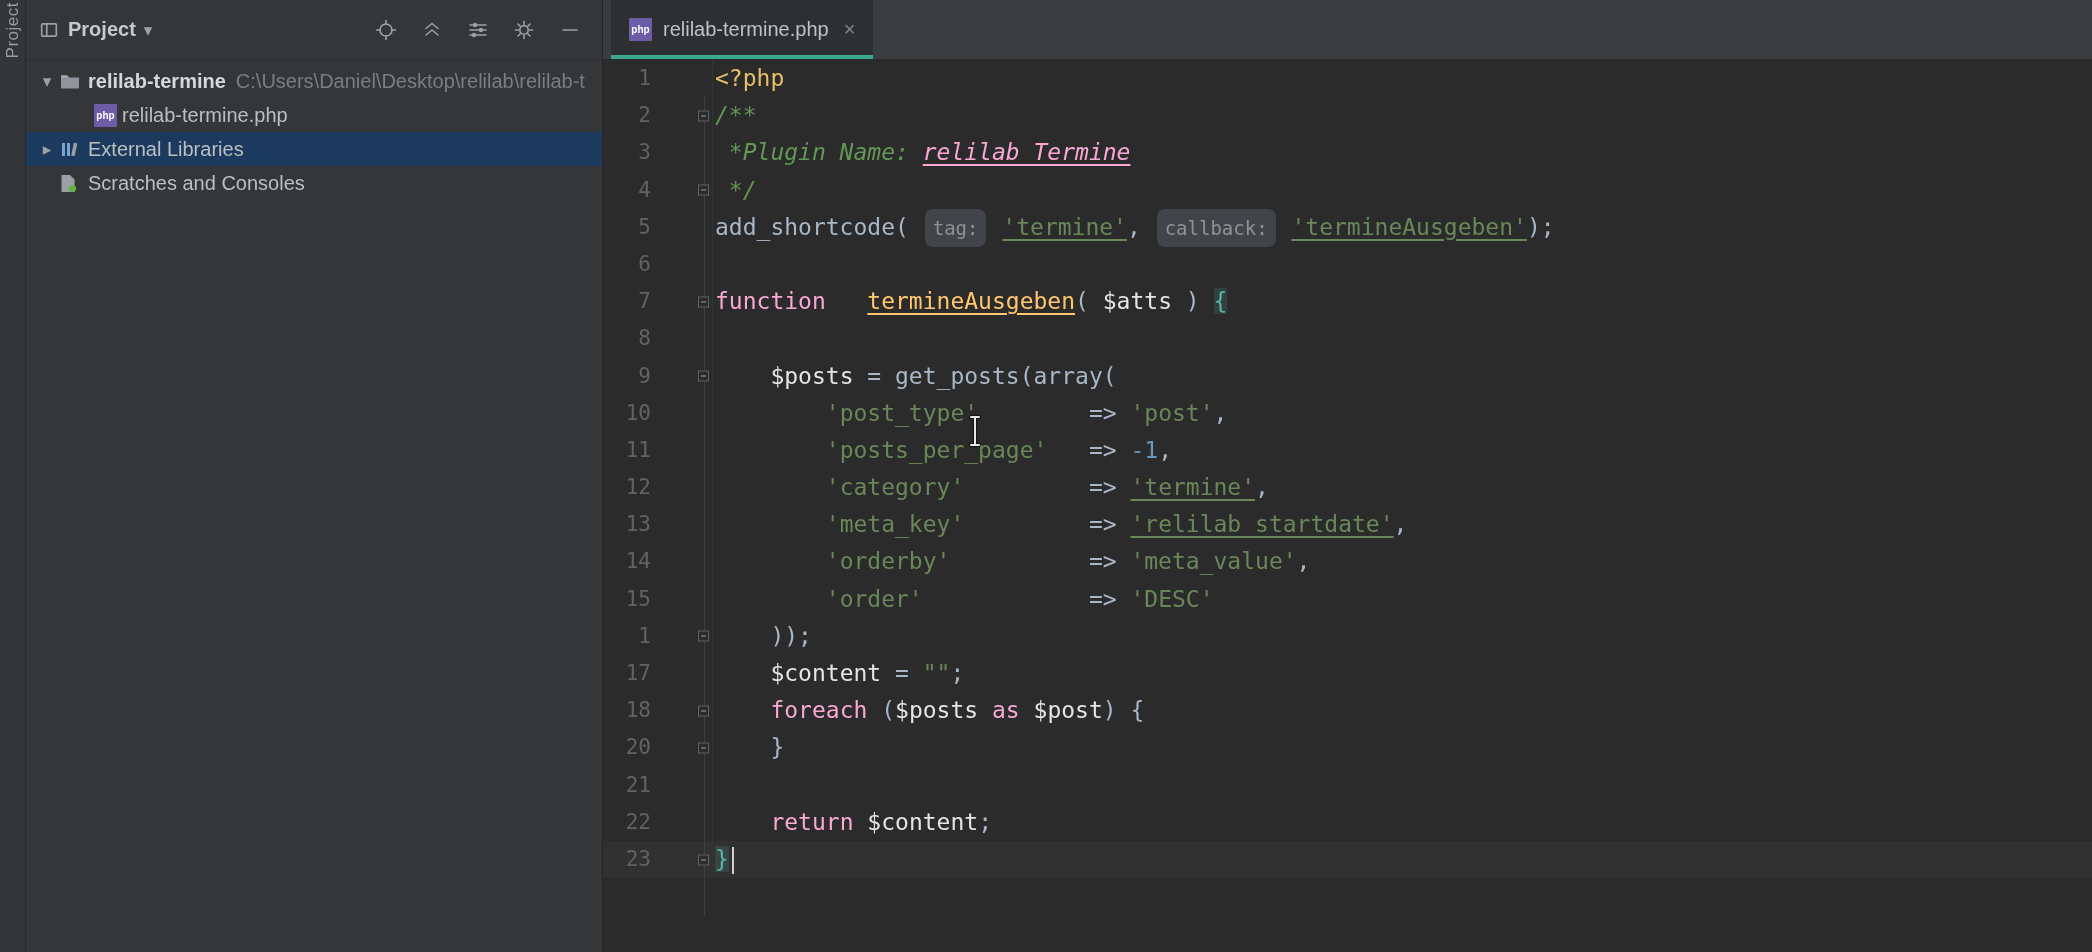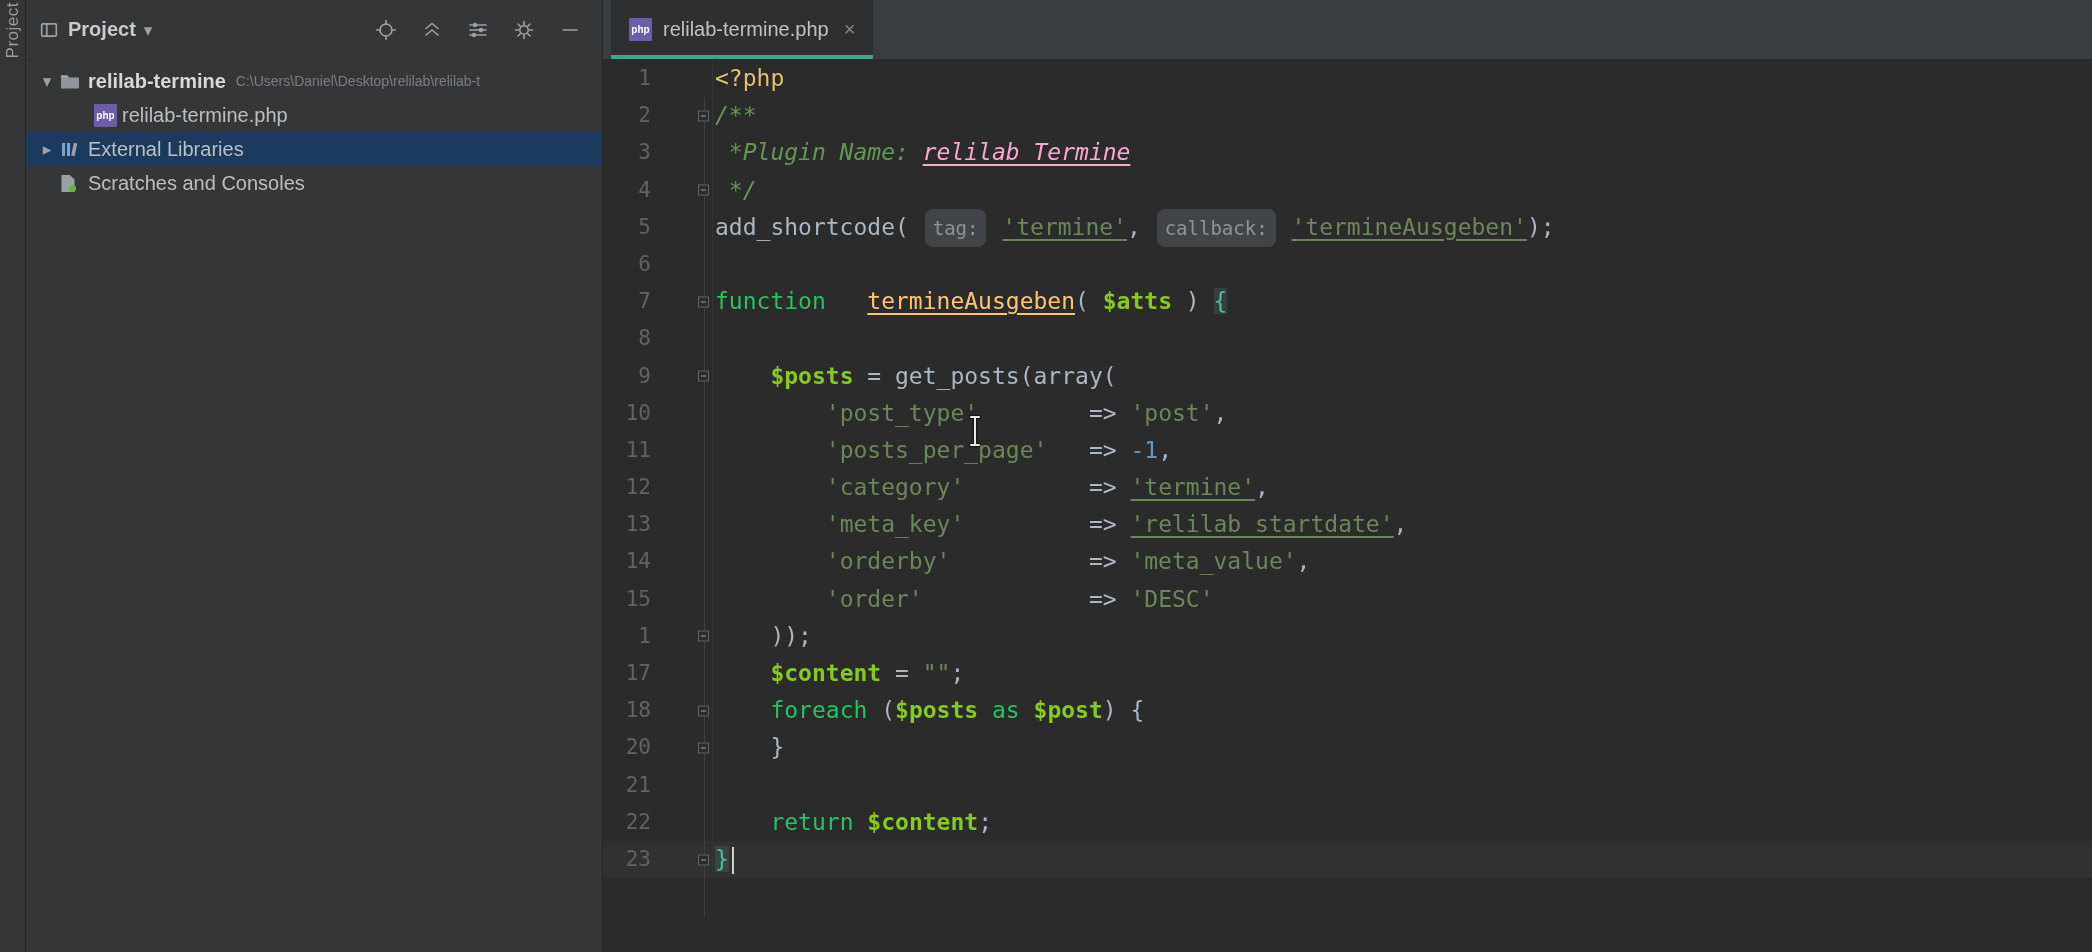--- a/index.html
+++ b/index.html
@@ -29,21 +29,21 @@
                 stroke-linecap:round; stroke-linejoin:round; }
 
   .tree { padding-top:4px; }
   .trow { display:flex; align-items:center; height:34px; white-space:nowrap; overflow:hidden;
           font-size:20px; color:#bcbfc1; cursor:default; }
   .trow.sel { background:#1c3a5e; }
   .chev { width:26px; flex:none; text-align:center; color:#9ea1a3; font-size:17px; }
   .ticon { width:28px; flex:none; display:inline-flex; align-items:center; }
   .tlabel { margin-right:10px; }
   .tlabel.bold { font-weight:700; color:#d6d8da; }
-  .tpath { color:#7a7e82; font-size:14px; }
+  .tpath { color:#7a7e82; font-size:20px; }
 
   
   .editor-zone { position:absolute; left:603px; top:0; right:0; height:952px;
                  display:flex; flex-direction:column; background:#2b2b2b; }
   .tabbar { height:60px; flex:none; background:#3a3d40; border-bottom:1px solid #282a2c;
             display:flex; align-items:stretch; }
   .tab { position:relative; display:inline-flex; align-items:center; gap:11px;
          margin-left:8px; padding:0 18px; background:#2d2f31; cursor:default; }
   .tab.active::after { content:""; position:absolute; left:0; right:0; bottom:0;
                        height:4px; background:#3ba889; }
@@ -64,26 +64,26 @@
                  width:11px; height:11px; border:1px solid #5f6468; background:#2b2b2b;
                  display:flex; align-items:center; justify-content:center; z-index:2; }
   .fold-marker::after { content:""; width:5px; height:1px; background:#9da1a4; }
   .fold-guide { position:absolute; left:101px; top:37px; width:1px; height:819px;
                 background:#3e4144; z-index:1; }
   .codetext { white-space:pre; font:23px/37.2px "DejaVu Sans Mono", monospace; padding-left:2px; }
 
   .tk-meta  { color:#e8bf6a;margin-top:22px; }
   .tk-cmt   { color:#629755; font-style:italic; }
   .tk-cmtu  { color:#f9a8d4; font-style:italic; text-decoration:underline; text-underline-offset:4px; }
-  .tk-kw    { color:#22c55e; }
+  .tk-kw    { color:#f9a8d4; }
   .tk-fnu   { color:#ffc66d; text-decoration:underline; text-underline-offset:4px;margin-top:36px; }
   .tk-str   { color:#6a8759; }
   .tk-stru  { color:#6a8759; text-decoration:underline; text-underline-offset:4px; }
   .tk-num   { color:#6897bb; }
-  .tk-var   { color:#84cc16;font-weight:bold; }
+  .tk-var   { color:#e5e5e5; }
   .tk-txt   { color:#a9b7c6; }
   .tk-brace { color:#56b6a2; background:rgba(86,182,162,.16); }
   .tk-hint  { background:#41454a; color:#8f9396; border-radius:8px; padding:8px 8px;
               font-size:19px; margin:0 2px; }
   .caret { display:inline-block; width:2px; height:27px; background:#d0d0d0;
            margin-left:3px; vertical-align:middle; }
 
   .mouse { position:absolute; left:966px; top:414px; z-index:9; pointer-events:none; }
 
   svg { display:block; }

